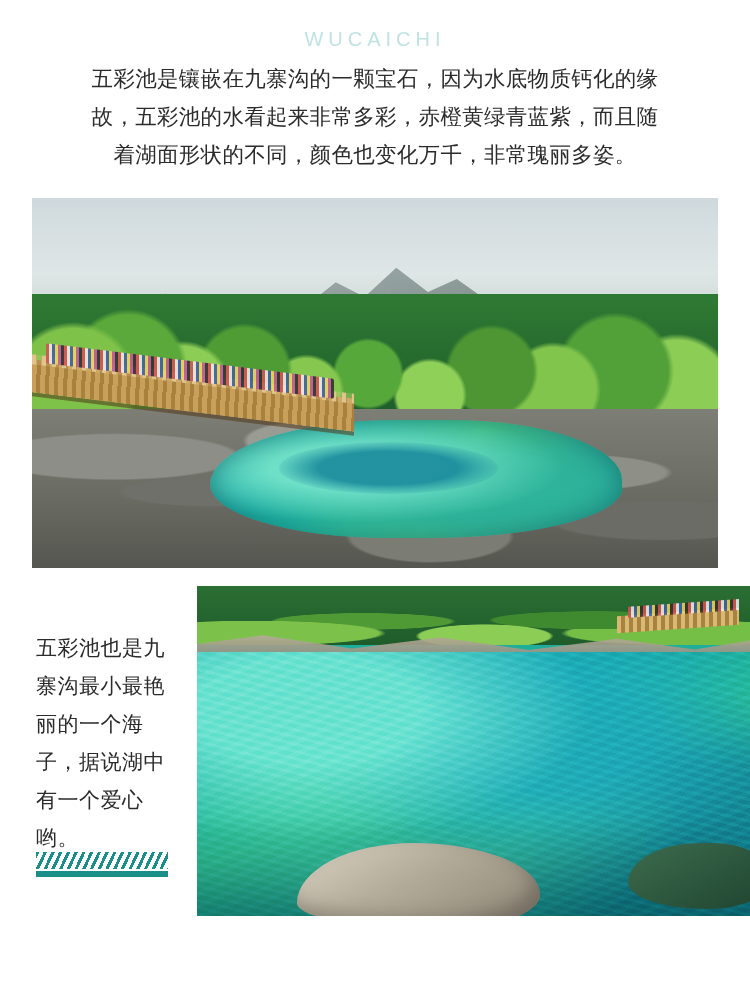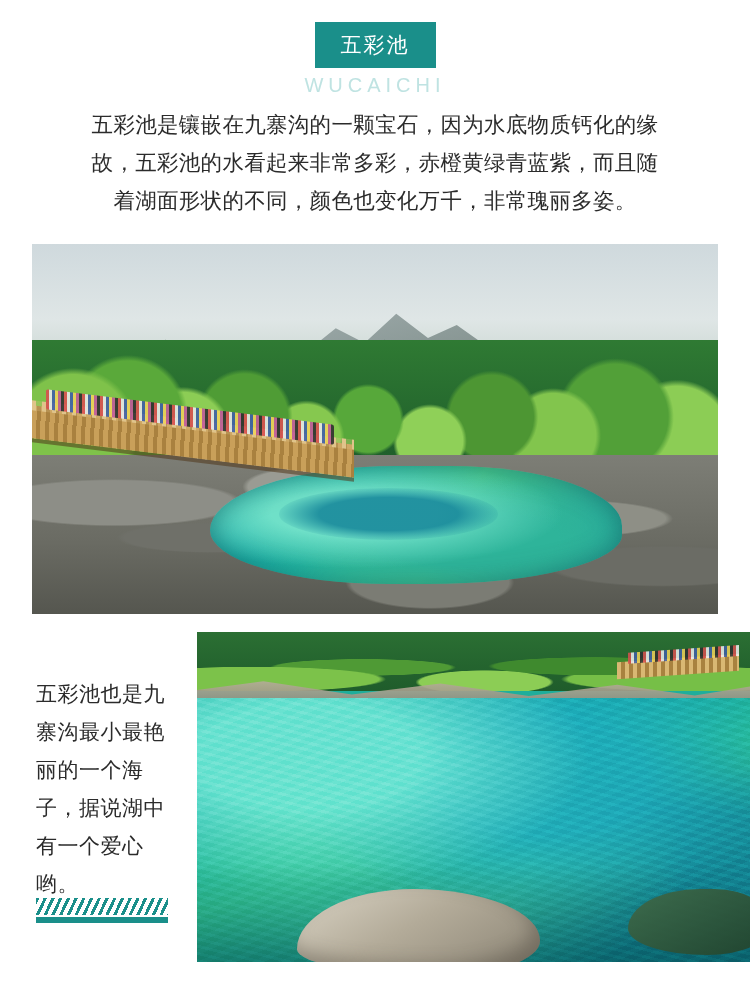--- a/index.html
+++ b/index.html
@@ -268,21 +268,20 @@
   }
   .ps-shadow {
     position: absolute; left: 0; bottom: 0; width: 100%; height: 30%;
     background: linear-gradient(rgba(0,50,55,0), rgba(0,45,50,.35));
   }
 </style>
 </head>
 <body>
 
 <div class="title-wrap">
-  <div class="title-badge">五彩池</div>
   <div class="title-sub">WUCAICHI</div>
 </div>
 
 <p class="intro">五彩池是镶嵌在九寨沟的一颗宝石，因为水底物质钙化的缘故，五彩池的水看起来非常多彩，赤橙黄绿青蓝紫，而且随着湖面形状的不同，颜色也变化万千，非常瑰丽多姿。</p>
 
 <div class="photo-main" aria-label="五彩池全景，木栈道与游客沿湖，周围森林与远山">
   <div class="pm-sky"></div>
   <div class="pm-mtn"></div>
   <div class="pm-trees-far"></div>
   <div class="pm-conifers"></div>

